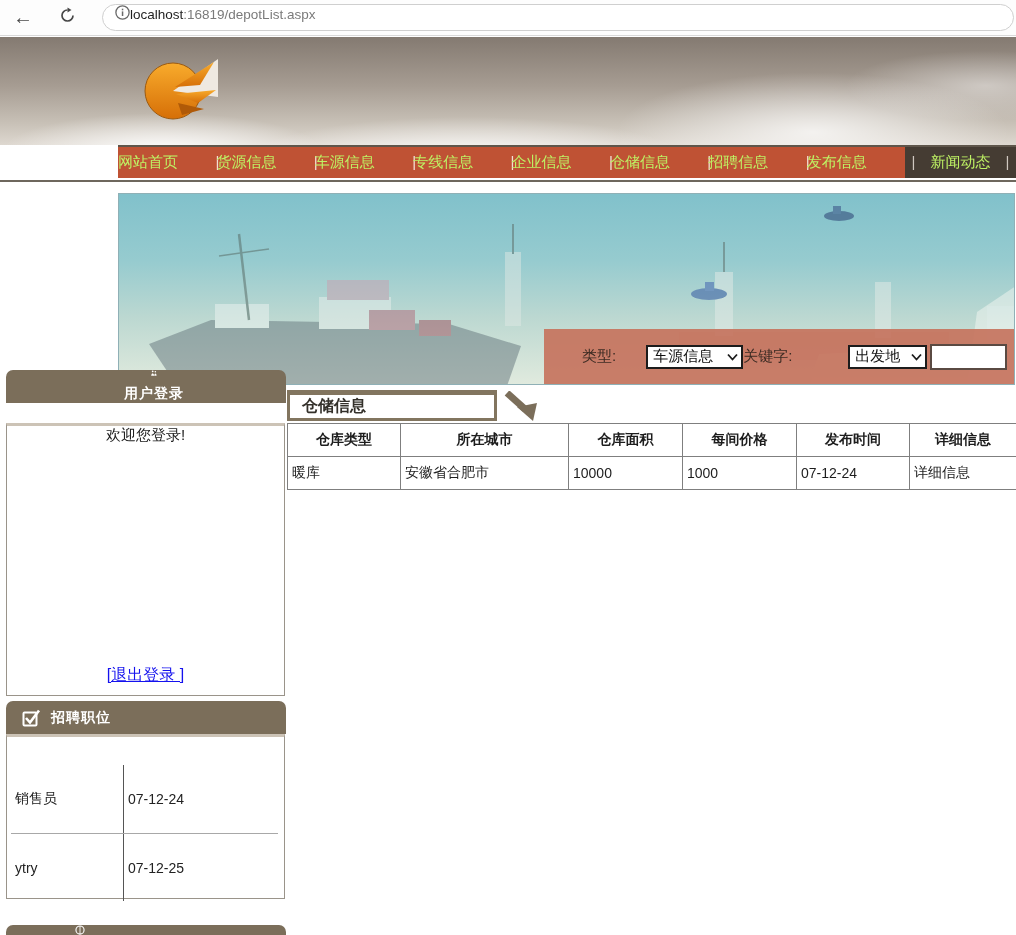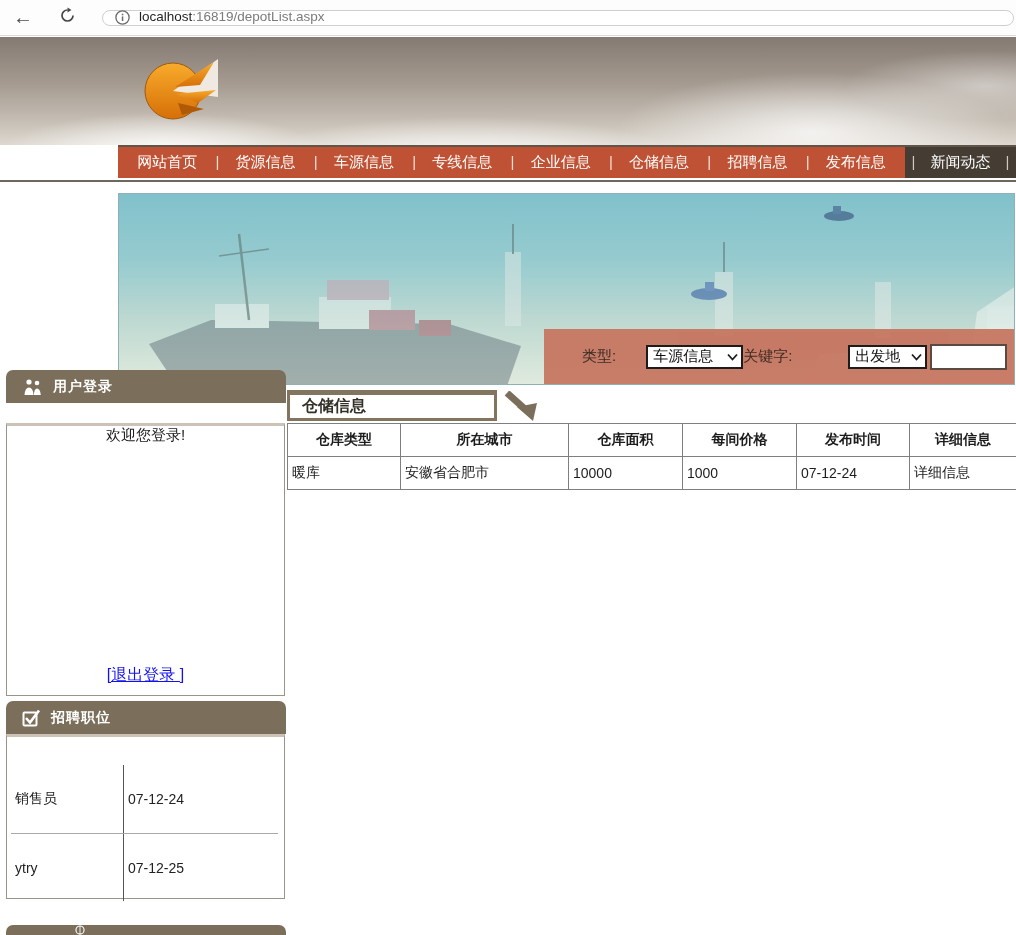--- a/index.html
+++ b/index.html
@@ -4,42 +4,42 @@
 <style>
   * { box-sizing: border-box; margin: 0; padding: 0; }
   body { font-family: "Liberation Sans", sans-serif; background: #fff; }
   .screen { position: relative; width: 1016px; height: 935px; background: #fff; overflow: hidden; }
 
   
   .chrome { position: absolute; top: 0; left: 0; width: 100%; height: 36px; background: #fdfdfd;
             border-bottom: 1px solid #d9d9d9; display: flex; align-items: center; }
   .chrome-btn { width: 30px; text-align: center; color: #474747; cursor: pointer; }
   .back-glyph { font-size: 20px; line-height: 1; }
-  .addrbar { flex: 1; height: 16px; margin: 0 2px 0 20px; border: 1px solid #cfcfcf; border-radius: 14px;
-             background: #fff; display: flex; align-items: flex-end; padding: 0 12px; gap: 9px; }
+  .addrbar { flex: 1; height: 27px; margin: 0 2px 0 20px; border: 1px solid #cfcfcf; border-radius: 14px;
+             background: #fff; display: flex; align-items: flex-start; padding: 0 12px; }
   .addr-host { color: #1f1f1f; font-size: 13.5px; }
   .addr-rest { color: #7a7a7a; font-size: 13.5px; }
 
   
   .header { position: absolute; top: 37px; left: 0; width: 100%; height: 108px;
     background-image:
       radial-gradient(ellipse 230px 55px at 16% 106%, rgba(255,255,255,.95), rgba(255,255,255,0) 70%),
       radial-gradient(ellipse 320px 65px at 46% 116%, rgba(255,255,255,.92), rgba(255,255,255,0) 70%),
       radial-gradient(ellipse 280px 85px at 80% 88%, rgba(255,255,255,.75), rgba(255,255,255,0) 70%),
       radial-gradient(ellipse 200px 50px at 97% 45%, rgba(255,255,255,.45), rgba(255,255,255,0) 70%),
       linear-gradient(180deg, #847a71 0%, #a69c92 45%, #c8c1b7 80%, #ded8d0 100%); }
   .logo { position: absolute; left: 142px; top: 20px; display: flex; align-items: center; gap: 16px; }
   .logo-text { font-family: "Liberation Serif", serif; font-weight: bold; font-size: 42px;
                color: #cb2a0f; letter-spacing: 12px; }
 
   
   .navrow { position: absolute; top: 145px; left: 118px; width: 898px; height: 33px; display: flex;
             border-top: 2px solid #5f564b; }
   .nav-orange { width: 787px; display: flex; align-items: center; background: #bf5234; }
-  .nav-item { flex: 1; text-align: center; color: #ffffff; font-size: 15px; position: relative;
+  .nav-item { flex: 1; color: #bef264; font-size: 15px; position: relative;
               cursor: pointer; text-decoration: none; }
   .nav-orange .nav-item:not(:last-child)::after { content: "|"; position: absolute; right: -3px; color: #f3ded4; }
   .nav-dark { flex: 1; background: #453c33; display: flex; align-items: center; justify-content: center; }
   .nav-dark .nav-item { flex: none; }
   .nav-dark .nav-item::before { content: "|"; margin-right: 15px; color: #cfc8c0; }
   .nav-dark .nav-item::after  { content: "|"; margin-left: 15px;  color: #cfc8c0; }
   .navline { position: absolute; top: 180px; left: 0; width: 100%; height: 2px; background: #6e675d; }
 
   
   .banner { position: absolute; left: 118px; top: 193px; width: 897px; height: 192px;
@@ -56,21 +56,21 @@
   .sel-type { width: 97px; }
   .sel-field { width: 79px; margin-left: 56px; }
   .selectbox .sel-txt { flex: 1; white-space: nowrap; }
   .keyword-input { width: 77px; height: 26px; margin-left: 3px; border: 2px solid #5a4a42; background: #fff;
                    font-size: 14px; padding: 0 3px; }
 
   
   .sec-head { position: absolute; left: 6px; width: 280px; height: 33px; background: #7b6e5a;
               border-radius: 7px 7px 0 0; color: #fff; font-weight: bold; font-size: 14px;
               display: flex; align-items: center; padding-left: 16px; gap: 9px; letter-spacing: 1px; }
-  .head-login { top: 370px; }
+  .head-login { top: 370px; flex-direction: column; }
   .head-jobs  { top: 701px; }
   .head-partial { top: 925px; height: 10px; }
   .sec-body { position: absolute; left: 6px; width: 279px; background: #fff;
               border: 1px solid #9a948a; border-top: 3px solid #ccc3b6; }
   .login-body { top: 423px; height: 273px; }
   .login-user { margin-top: 13px; text-align: center; font-size: 17px; color: #0c0c0c; }
   .login-welcome { text-align: center; font-size: 15px; color: #1a1a1a; }
   .logout-link { position: absolute; bottom: 9px; left: 0; width: 100%; text-align: center;
                  color: #1512ee; text-decoration: underline; font-size: 16px; cursor: pointer; display: block; }
   .jobs-body { top: 734px; height: 165px; }

